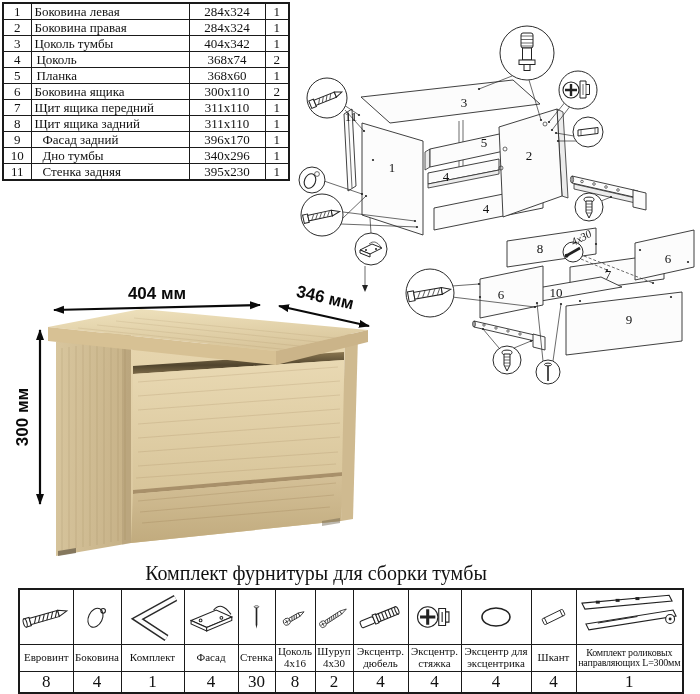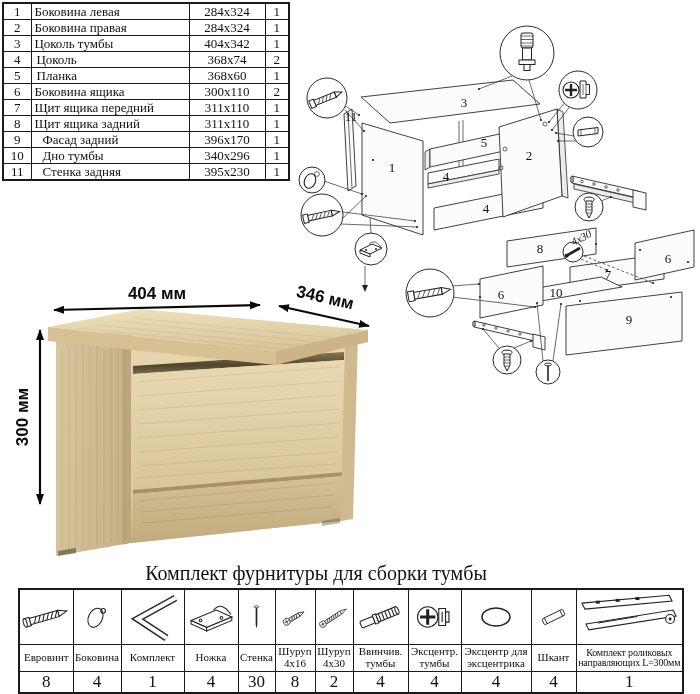--- a/index.html
+++ b/index.html
@@ -541,26 +541,26 @@
               <circle cx="93" cy="27" r="1.5" fill="#222" stroke="none"></circle>
         <path fill="none" d="M20,31 l40,-6.5"></path>
             </g>
           </svg>
         </td>
   </tr>
   <tr class="lbls">
     <td>Евровинт</td>
     <td>Боковина</td>
     <td>Комплект</td>
-    <td>Ножка</td>
+    <td>Фасад</td>
     <td>Стенка</td>
-    <td>Шуруп 4x16</td>
+    <td>Цоколь 4x16</td>
     <td>Шуруп 4x30</td>
-    <td>Ввинчив. тумбы</td>
-    <td>Эксцентр. тумбы</td>
+    <td>Эксцентр. дюбель</td>
+    <td>Эксцентр. стяжка</td>
     <td>Эксцентр для эксцентрика</td>
     <td>Шкант</td>
     <td>Комплект роликовых направляющих L=300мм</td>
   </tr>
   <tr class="qty">
     <td>8</td>
     <td>4</td>
     <td>1</td>
     <td>4</td>
     <td>30</td>

